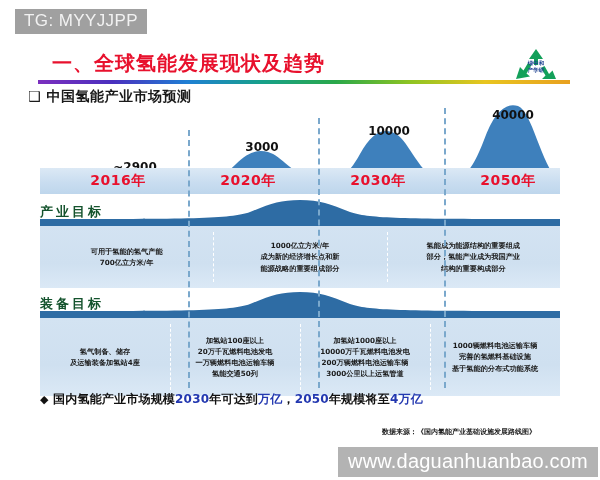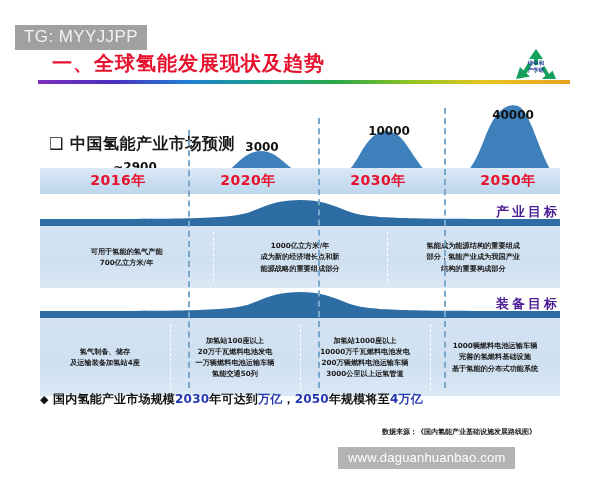--- a/index.html
+++ b/index.html
@@ -13,48 +13,46 @@
   .slide{position:absolute;left:0;top:0;width:600px;height:480px;background:#fff;}
 
   
   .tg-watermark{
     position:absolute;left:15px;top:9px;
     background:#a0a0a0;color:#f2f2f2;
     font-size:17px;letter-spacing:.4px;
     padding:2px 9px 3px 9px;
     font-family:"Liberation Sans",sans-serif;
     z-index:30;
-    margin-top:16px;
   }
   .bottom-watermark{
     position:absolute;left:338px;top:447px;
     background:#b3b3b3;color:#ffffff;
-    font-size:13px;letter-spacing:.2px;
+    font-size:20px;letter-spacing:.2px;
     padding:3px 10px 4px 10px;
     z-index:30;
   }
 
   
   .title{
     position:absolute;left:52px;top:50px;
     font-size:20px;font-weight:bold;color:#e8112d;
     font-family:"DejaVu Sans",sans-serif;
     letter-spacing:1px;
     white-space:nowrap;
   }
   .rainbow-rule{
     position:absolute;left:38px;top:80px;width:532px;height:4px;
     background:linear-gradient(90deg,#7b2fbe 0%,#4a2fbe 14%,#1f7fd4 28%,#17a08a 42%,#2aa84a 56%,#8fc422 70%,#e8c520 84%,#e8a020 100%);
   }
   .subtitle{
-    position:absolute;left:49px;top:88px;
-    font-size:16px;font-weight:bold;color:#1a1a1a;
+    position:absolute;left:28px;top:88px;
+    font-size:14px;font-weight:bold;color:#1a1a1a;
     font-family:"DejaVu Sans",sans-serif;
     letter-spacing:.5px;
-    margin-top:46px;
   }
   .subtitle .sq{font-family:"DejaVu Sans",sans-serif;font-weight:normal;}
 
   .logo{
     position:absolute;left:508px;top:45px;width:56px;height:44px;
   }
   .logo svg{display:block;}
 
   
   .chart{
@@ -86,21 +84,21 @@
 
   
   .section{position:absolute;left:40px;width:520px;}
   .sec1{top:200px;}
   .sec2{top:292px;}
 
   .banner{position:relative;height:24px;width:100%;}
   .banner svg{position:absolute;left:0;top:0;}
   .banner-text{
     position:absolute;left:0;right:0;top:3px;
-    text-align:right;color:#4c1d95;
+    text-align:left;color:#14532d;
     font-size:13px;font-weight:bold;
     font-family:"DejaVu Sans",sans-serif;
     letter-spacing:3px;
     z-index:2;
   }
   .cells{
     display:flex;width:100%;
     background:linear-gradient(180deg,#d3e3f2 0%,#cfe0f0 60%,#dbe9f6 100%);
     border-top:2px solid #2e6ca4;
   }

